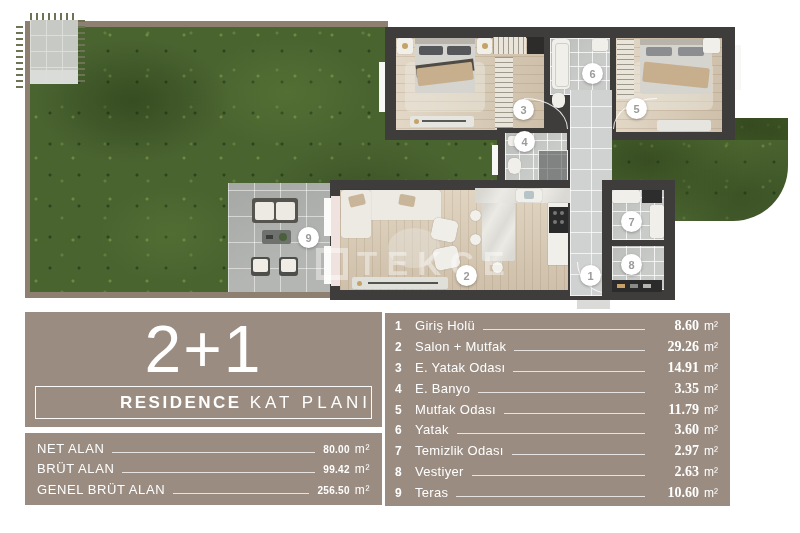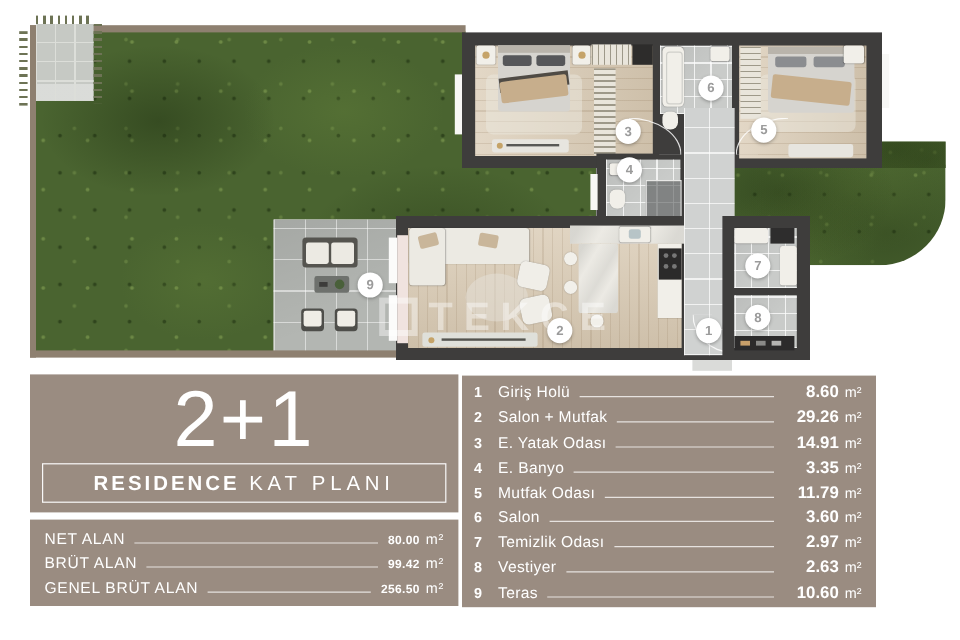--- a/index.html
+++ b/index.html
@@ -48,35 +48,35 @@
   .watermark{position:absolute;left:316px;top:247px;display:flex;align-items:center;gap:9px;
     color:rgba(255,255,255,.42);z-index:30;}
   .wm-logo{width:22px;height:22px;border:5px solid rgba(255,255,255,.42);}
   .wm-text{font-size:33px;font-weight:700;letter-spacing:9px;line-height:1;}
   
   .panel{position:absolute;background:var(--panel_bg,#9a8c81);color:#fff;box-sizing:border-box;}
   .panel-type{left:25px;top:312px;width:357px;height:115px;display:flex;flex-direction:column;
     align-items:center;justify-content:flex-start;}
   .type-title{font-size:66px;font-weight:300;letter-spacing:2px;line-height:74px;height:74px;}
   .type-box{border:1px solid rgba(255,255,255,.95);width:335px;height:31px;display:flex;
-    align-items:center;justify-content:center;font-size:17px;white-space:nowrap;}
+    align-items:center;justify-content:flex-end;font-size:17px;white-space:nowrap;}
   .type-bold{font-weight:bold;letter-spacing:2.5px;}
   .type-light{font-weight:300;letter-spacing:4px;margin-left:8px;}
   .panel-areas{left:25px;top:433px;width:357px;height:72px;padding:5px 12px;display:flex;
     flex-direction:column;justify-content:space-around;}
   .a-row{display:flex;align-items:baseline;font-size:13px;letter-spacing:.6px;}
   .leader{flex:1;border-bottom:1px solid rgba(255,255,255,.75);margin:0 8px 3px 8px;}
   .a-val{font-size:10px;font-weight:bold;letter-spacing:.3px;}
   .unit{font-size:12px;font-weight:400;margin-left:5px;}
   .panel-rooms{left:385px;top:313px;width:345px;height:193px;padding:5px 12px 5px 10px;display:flex;
     flex-direction:column;justify-content:space-between;}
   .r-row{display:flex;align-items:baseline;font-size:13px;}
   .r-num{font-weight:bold;font-size:12px;width:20px;flex:0 0 20px;}
   .r-name{letter-spacing:.3px;white-space:nowrap;}
-  .r-val{font-weight:bold;font-size:14px;min-width:46px;text-align:right;}
+  .r-val{font-weight:bold;font-size:14px;min-width:46px;text-align:right;font-family:Liberation Serif, serif;}
 </style>
 </head>
 <body>
 
 <div class="canvas">
 
   <div class="abs" style="left:0;top:0;width:800px;height:311px;">
 
     <div class="abs grass" style="left:29px;top:26px;width:468px;height:267px;
                 clip-path:polygon(0 0,359px 0,359px 109px,468px 109px,468px 157px,199px 157px,199px 267px,0 267px);"></div>
@@ -307,21 +307,21 @@
     </div>
     <div class="r-row">
       <span class="r-num">5</span>
       <span class="r-name">Mutfak Odası</span>
       <span class="leader"></span>
       <span class="r-val">11.79</span>
       <span class="unit">m²</span>
     </div>
     <div class="r-row">
       <span class="r-num">6</span>
-      <span class="r-name">Salon</span>
+      <span class="r-name">Yatak</span>
       <span class="leader"></span>
       <span class="r-val">3.60</span>
       <span class="unit">m²</span>
     </div>
     <div class="r-row">
       <span class="r-num">7</span>
       <span class="r-name">Temizlik Odası</span>
       <span class="leader"></span>
       <span class="r-val">2.97</span>
       <span class="unit">m²</span>

